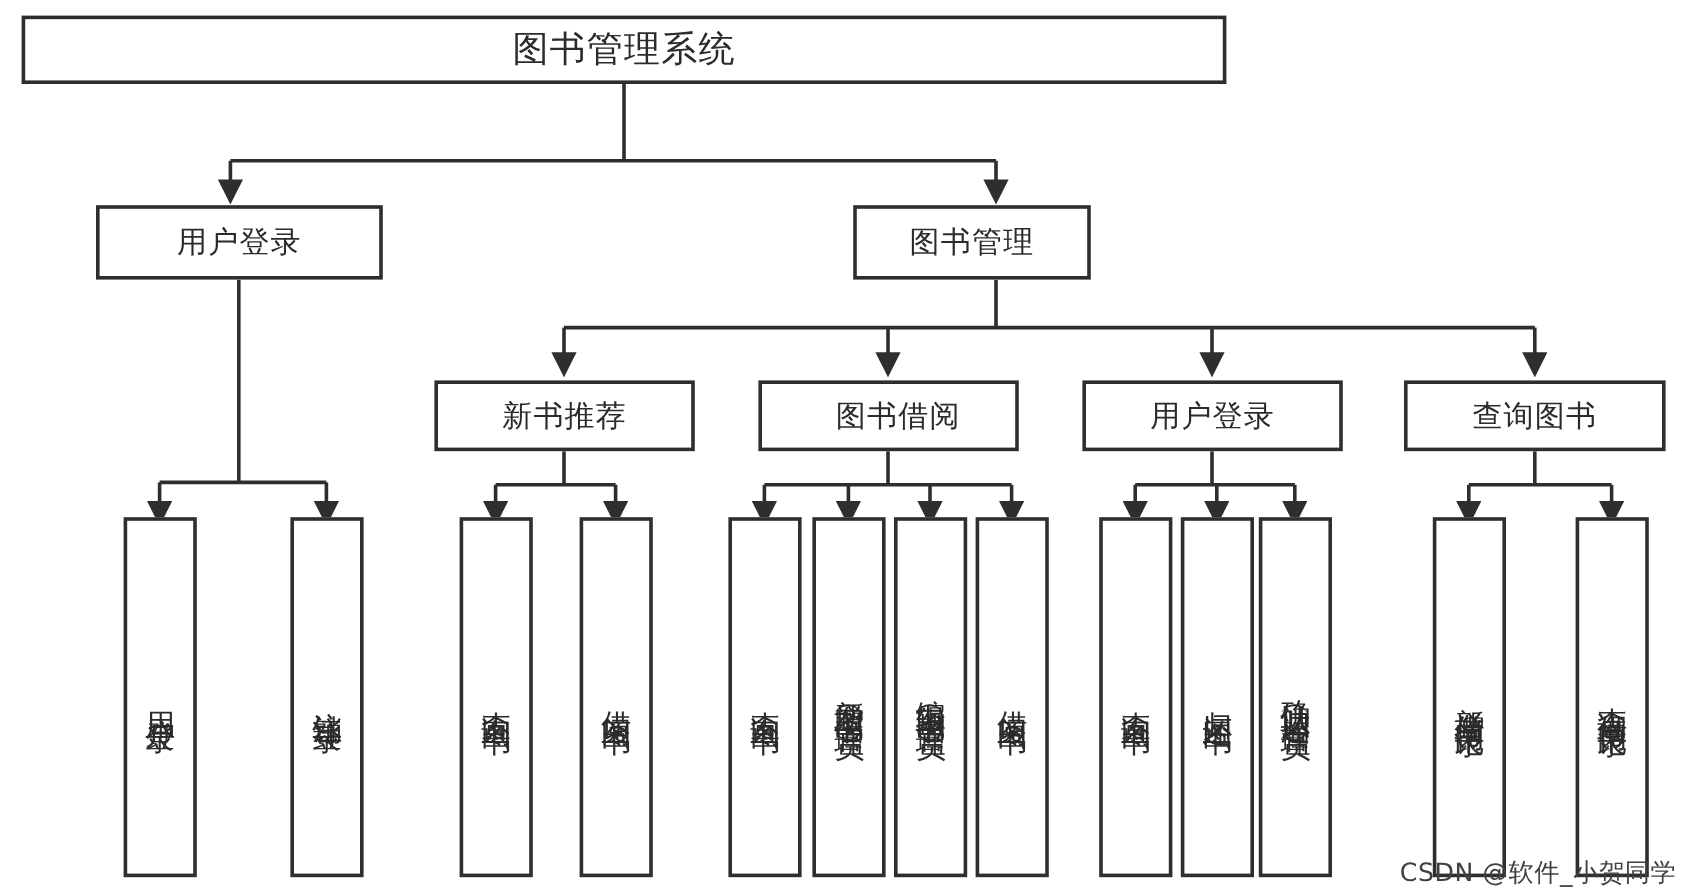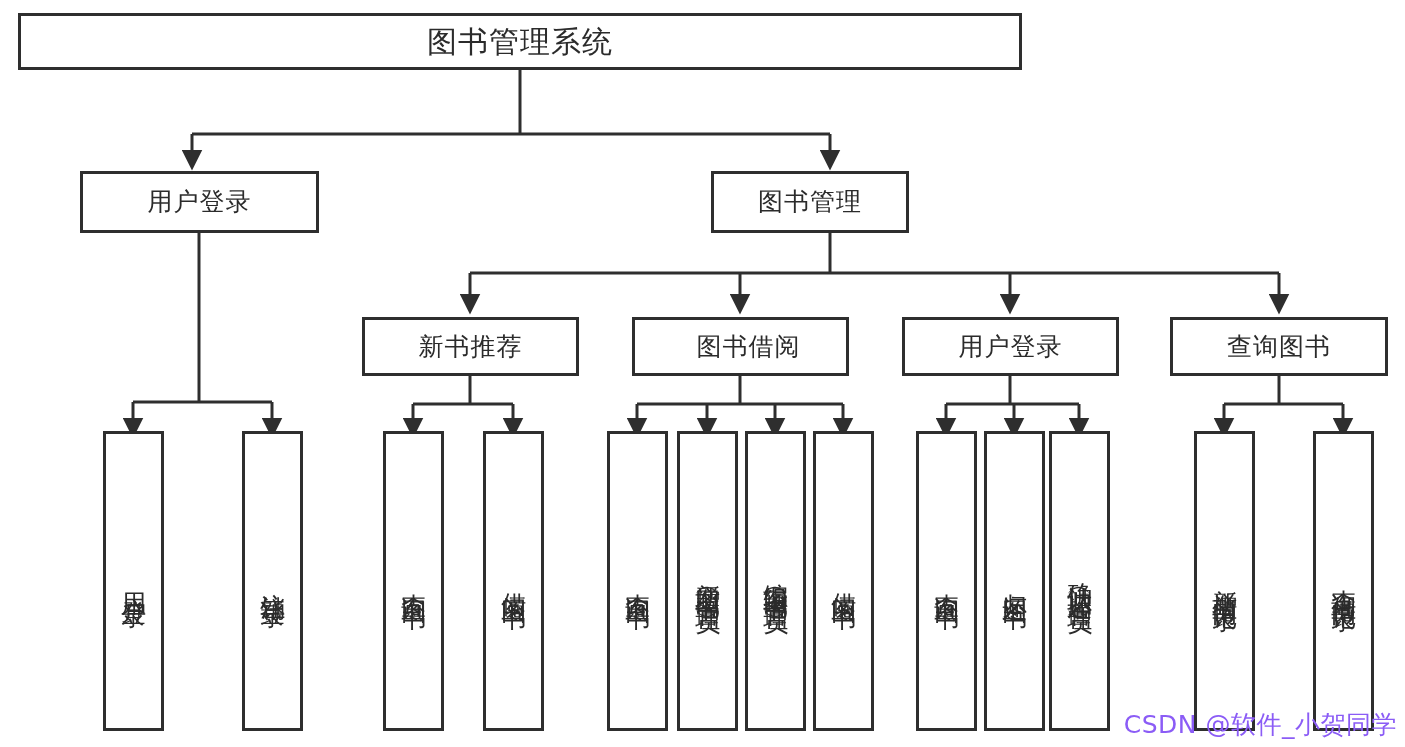--- a/index.html
+++ b/index.html
@@ -56,22 +56,22 @@
   .node.v .vlabel {
     writing-mode: vertical-rl;
     text-orientation: upright;
     display: block;
     white-space: nowrap;
   }
   .watermark {
     position: absolute;
     right: 8px;
     bottom: 6px;
-    font-size: 25px;
-    color: #8b5cf6;
+    font-size: 21px;
+    color: #404040;
     letter-spacing: 0.5px;
     white-space: nowrap;
   }
 </style>
 </head>
 <body>
 
 <div id="canvas">
 
   <svg class="connectors" viewBox="0 0 1405 747">

